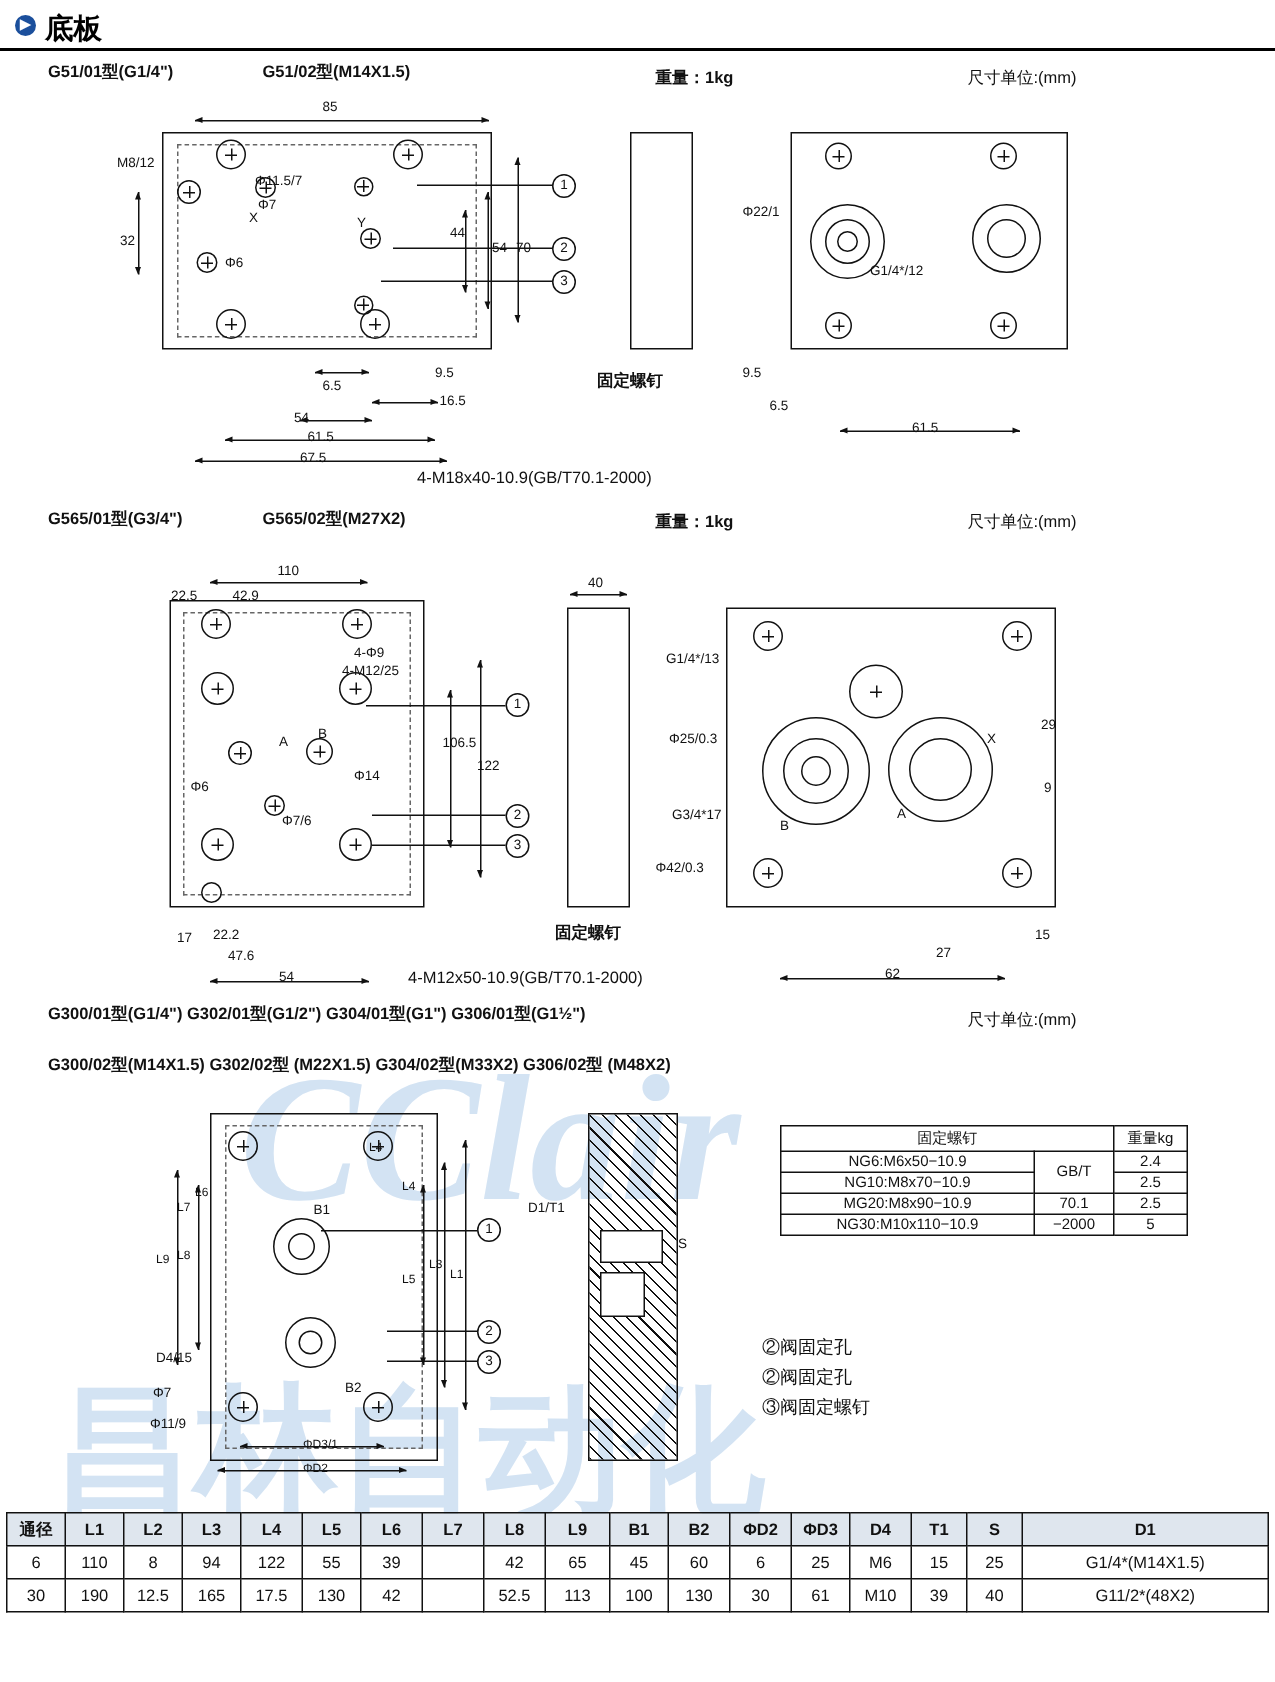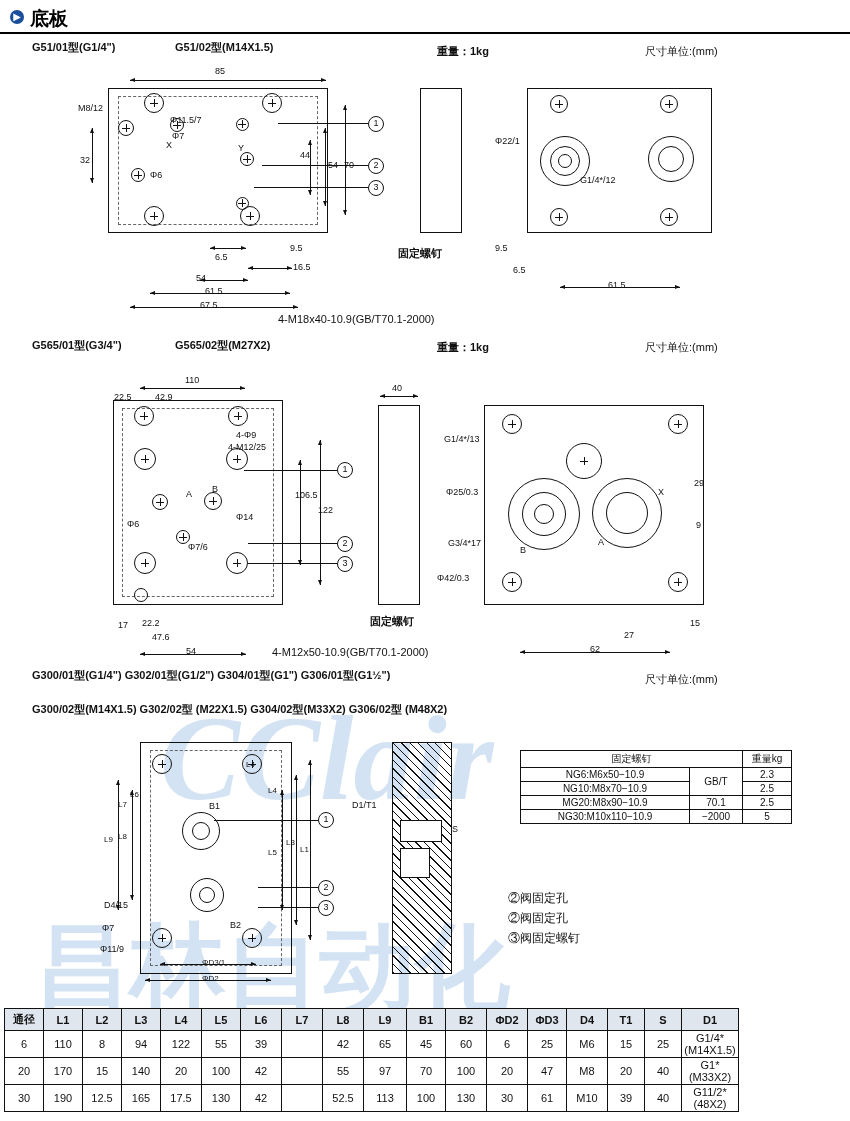--- a/index.html
+++ b/index.html
@@ -63,21 +63,21 @@
   .wm1{left:115px;top:282px;font-size:45px;font-family:"Liberation Serif",serif;}
   .wm2{left:115px;top:368px;font-size:45px;font-family:"Liberation Serif",serif;}
   .wmbig{left:160px;top:690px;font-size:120px;font-style:italic;font-family:"Liberation Serif",serif;color:#d3e3f3;}
   .wmcn{left:35px;top:905px;font-size:95px;color:#d3e3f3;}
 
   
   .ftab{position:absolute;left:520px;top:750px;border-collapse:collapse;font-size:10px;}
   .ftab td,.ftab th{border:1px solid #111;padding:1px 4px;text-align:center;white-space:nowrap;}
 
   
-  .btab{position:absolute;left:4px;top:1008px;border-collapse:collapse;font-size:11px;width:735px;}
+  .btab{position:absolute;left:4px;top:1008px;border-collapse:collapse;font-size:11px;width:842px;}
   .btab th,.btab td{border:1px solid #111;text-align:center;padding:1px 0;}
   .btab th{background:#dfe6ee;font-weight:bold;}
   .btab tr{height:22px;}
 
   .footer{position:absolute;right:8px;top:1128px;font-size:13px;font-weight:bold;color:#111;}
 </style>
 </head>
 <body>
 
 <div class="page">
@@ -341,21 +341,21 @@
 
   <table class="ftab">
     <tbody>
         <tr>
       <td colspan="2" style="width:180px;">固定螺钉</td>
       <td rowspan="1">重量kg</td>
     </tr>
     <tr>
       <td style="width:160px;">NG6:M6x50−10.9</td>
       <td rowspan="2" style="width:44px;">GB/T</td>
-      <td style="width:40px;">2.3</td>
+      <td style="width:40px;">2.4</td>
     </tr>
     <tr>
       <td>NG10:M8x70−10.9</td>
       <td>2.5</td>
     </tr>
     <tr>
       <td>MG20:M8x90−10.9</td>
       <td>70.1</td>
       <td>2.5</td>
     </tr>
@@ -405,40 +405,20 @@
         <td>45</td>
         <td>60</td>
         <td>6</td>
         <td>25</td>
         <td>M6</td>
         <td>15</td>
         <td>25</td>
         <td>G1/4*(M14X1.5)</td>
       </tr>
       <tr>
-        <td>20</td>
-        <td>170</td>
-        <td>15</td>
-        <td>140</td>
-        <td>20</td>
-        <td>100</td>
-        <td>42</td>
-        <td></td>
-        <td>55</td>
-        <td>97</td>
-        <td>70</td>
-        <td>100</td>
-        <td>20</td>
-        <td>47</td>
-        <td>M8</td>
-        <td>20</td>
-        <td>40</td>
-        <td>G1*(M33X2)</td>
-      </tr>
-      <tr>
         <td>30</td>
         <td>190</td>
         <td>12.5</td>
         <td>165</td>
         <td>17.5</td>
         <td>130</td>
         <td>42</td>
         <td></td>
         <td>52.5</td>
         <td>113</td>

